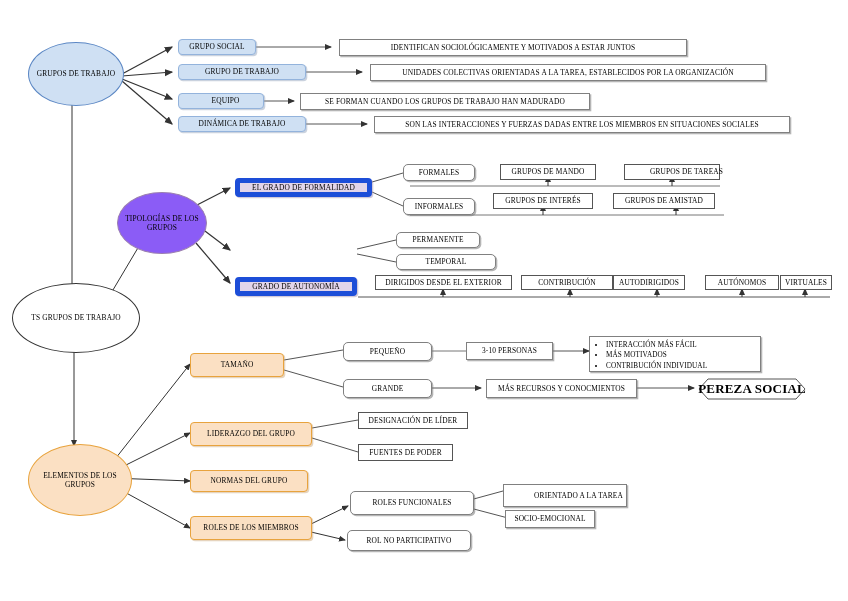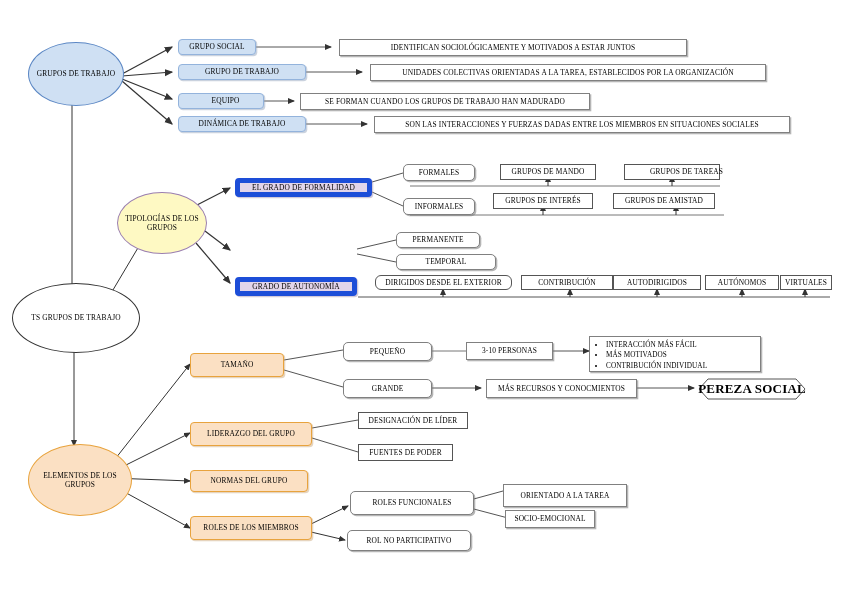--- a/index.html
+++ b/index.html
@@ -36,21 +36,21 @@
     color: #000000;
     padding: 1px 3px;
     white-space: nowrap;
   }
   
   .ellipse {
     border-radius: 50%;
     border: 1px solid #3a3a3a;
   }
   .ellipse.blue   { background: #cfe0f3; border-color: #5b87c4; }
-  .ellipse.purple { background: #fef9c3; border-color: #9b7fb0; }
+  .ellipse.purple { background: #8b5cf6; border-color: #9b7fb0; }
   .ellipse.orange { background: #fbe0c3; border-color: #e8a33d; }
   .ellipse.plain  { background: #ffffff; border-color: #333333; }
 
   
   .rect {
     border: 1px solid #808080;
     background: #ffffff;
     box-shadow: 1.3px 1.3px 0 rgba(120,120,120,0.55);
   }
   .rect.thin { box-shadow: none; border-color: #555; }
@@ -259,27 +259,27 @@
   <div class="node rect round" style="left:396px; top:232px; width:84px; height:16px;">
     <span>PERMANENTE</span>
   </div>
   <div class="node rect round" style="left:396px; top:254px; width:100px; height:16px;">
     <span>TEMPORAL</span>
   </div>
 
   <div class="node rect purple" style="left:235px; top:277px; width:122px; height:19px;">
     <span>GRADO DE AUTONOMÍA</span>
   </div>
-  <div class="node rect thin" style="left:375px; top:275px; width:137px; height:15px;border-radius:6px;">
+  <div class="node rect thin" style="left:375px; top:275px; width:137px; height:15px;">
     <span>DIRIGIDOS DESDE EL EXTERIOR</span>
   </div>
   <div class="node rect thin" style="left:521px; top:275px; width:92px; height:15px;">
     <span>CONTRIBUCIÓN</span>
   </div>
-  <div class="node rect thin" style="left:613px; top:275px; width:88px; height:15px;">
+  <div class="node rect thin" style="left:613px; top:275px; width:72px; height:15px;">
     <span>AUTODIRIGIDOS</span>
   </div>
   <div class="node rect thin" style="left:705px; top:275px; width:74px; height:15px;">
     <span>AUTÓNOMOS</span>
   </div>
   <div class="node rect thin" style="left:780px; top:275px; width:52px; height:15px;">
     <span>VIRTUALES</span>
   </div>
 
   <div class="node ellipse orange two-line" style="left:28px; top:444px; width:104px; height:72px; flex-direction:column;">
@@ -334,20 +334,20 @@
 
   <div class="node rect orange" style="left:190px; top:516px; width:122px; height:24px;">
     <span>ROLES DE LOS MIEMBROS</span>
   </div>
   <div class="node rect round" style="left:350px; top:491px; width:124px; height:24px;">
     <span>ROLES FUNCIONALES</span>
   </div>
   <div class="node rect round" style="left:347px; top:530px; width:124px; height:21px;">
     <span>ROL NO PARTICIPATIVO</span>
   </div>
-  <div class="node rect" style="left:503px; top:484px; width:124px; height:23px;">
+  <div class="node rect" style="left:503px; top:484px; width:124px; height:23px;justify-content:flex-end;">
     <span>ORIENTADO A LA TAREA</span>
   </div>
   <div class="node rect" style="left:505px; top:510px; width:90px; height:18px;">
     <span>SOCIO-EMOCIONAL</span>
   </div>
 
 </div>
 
 </body></html>

